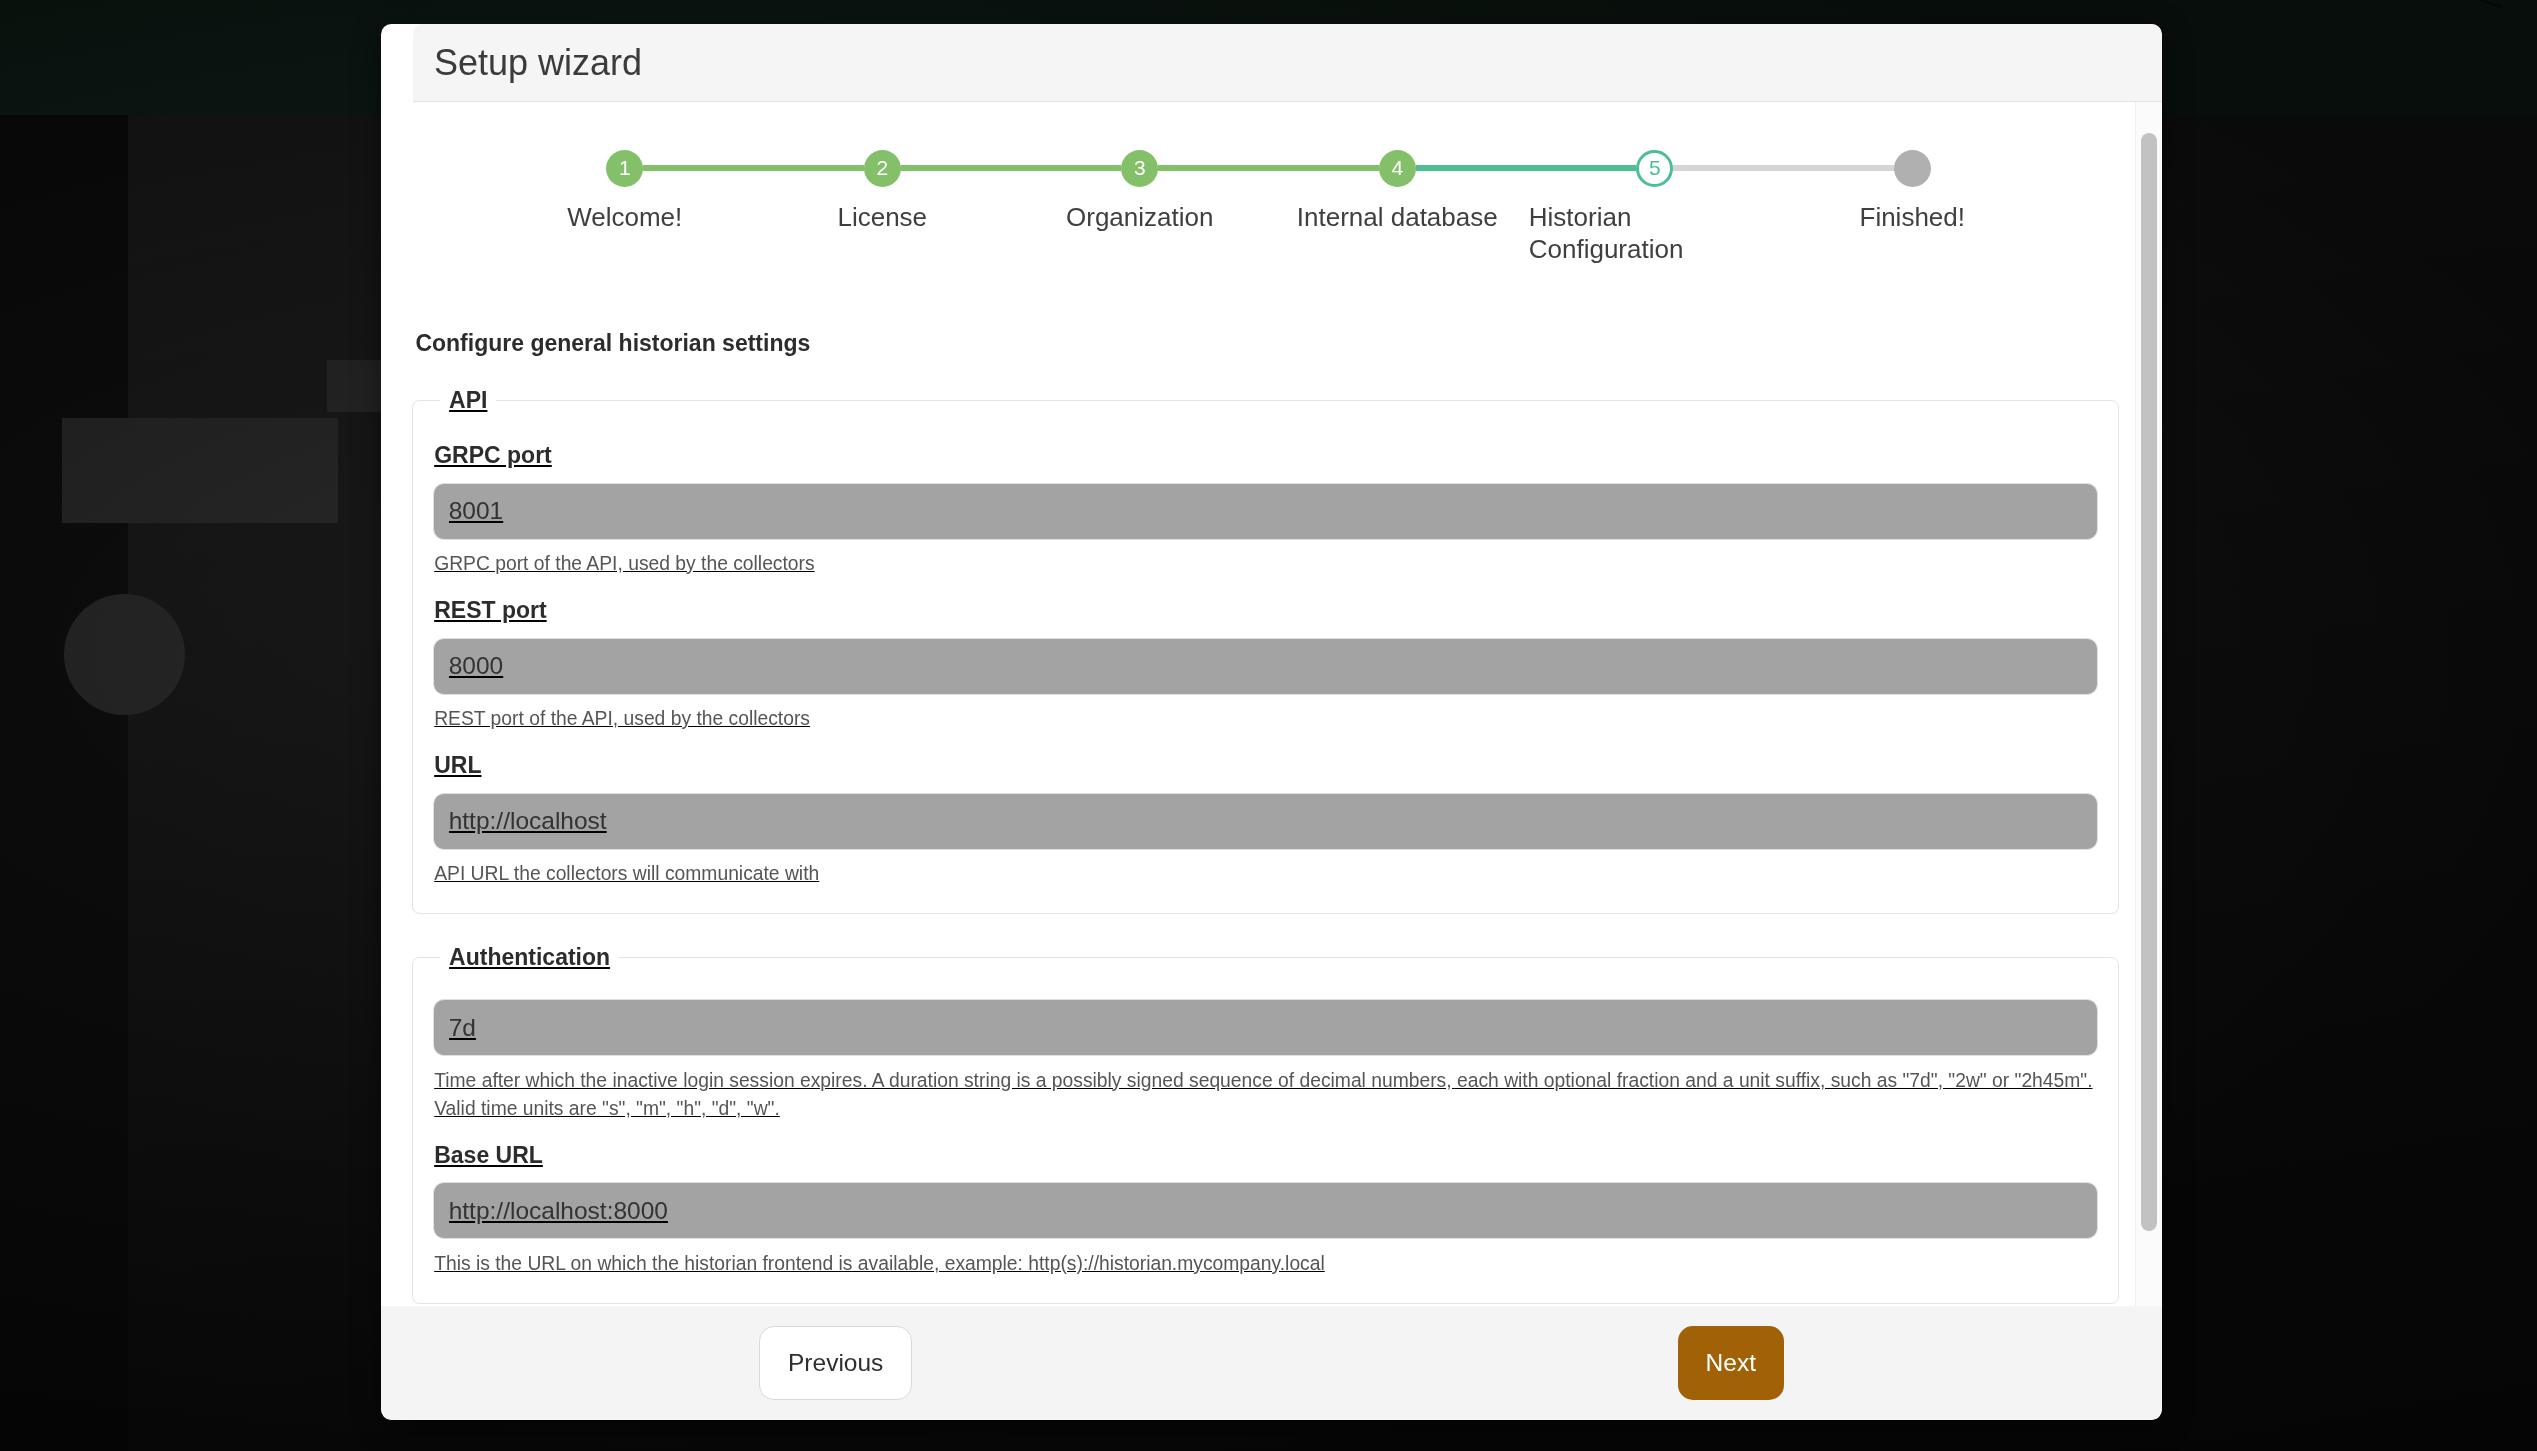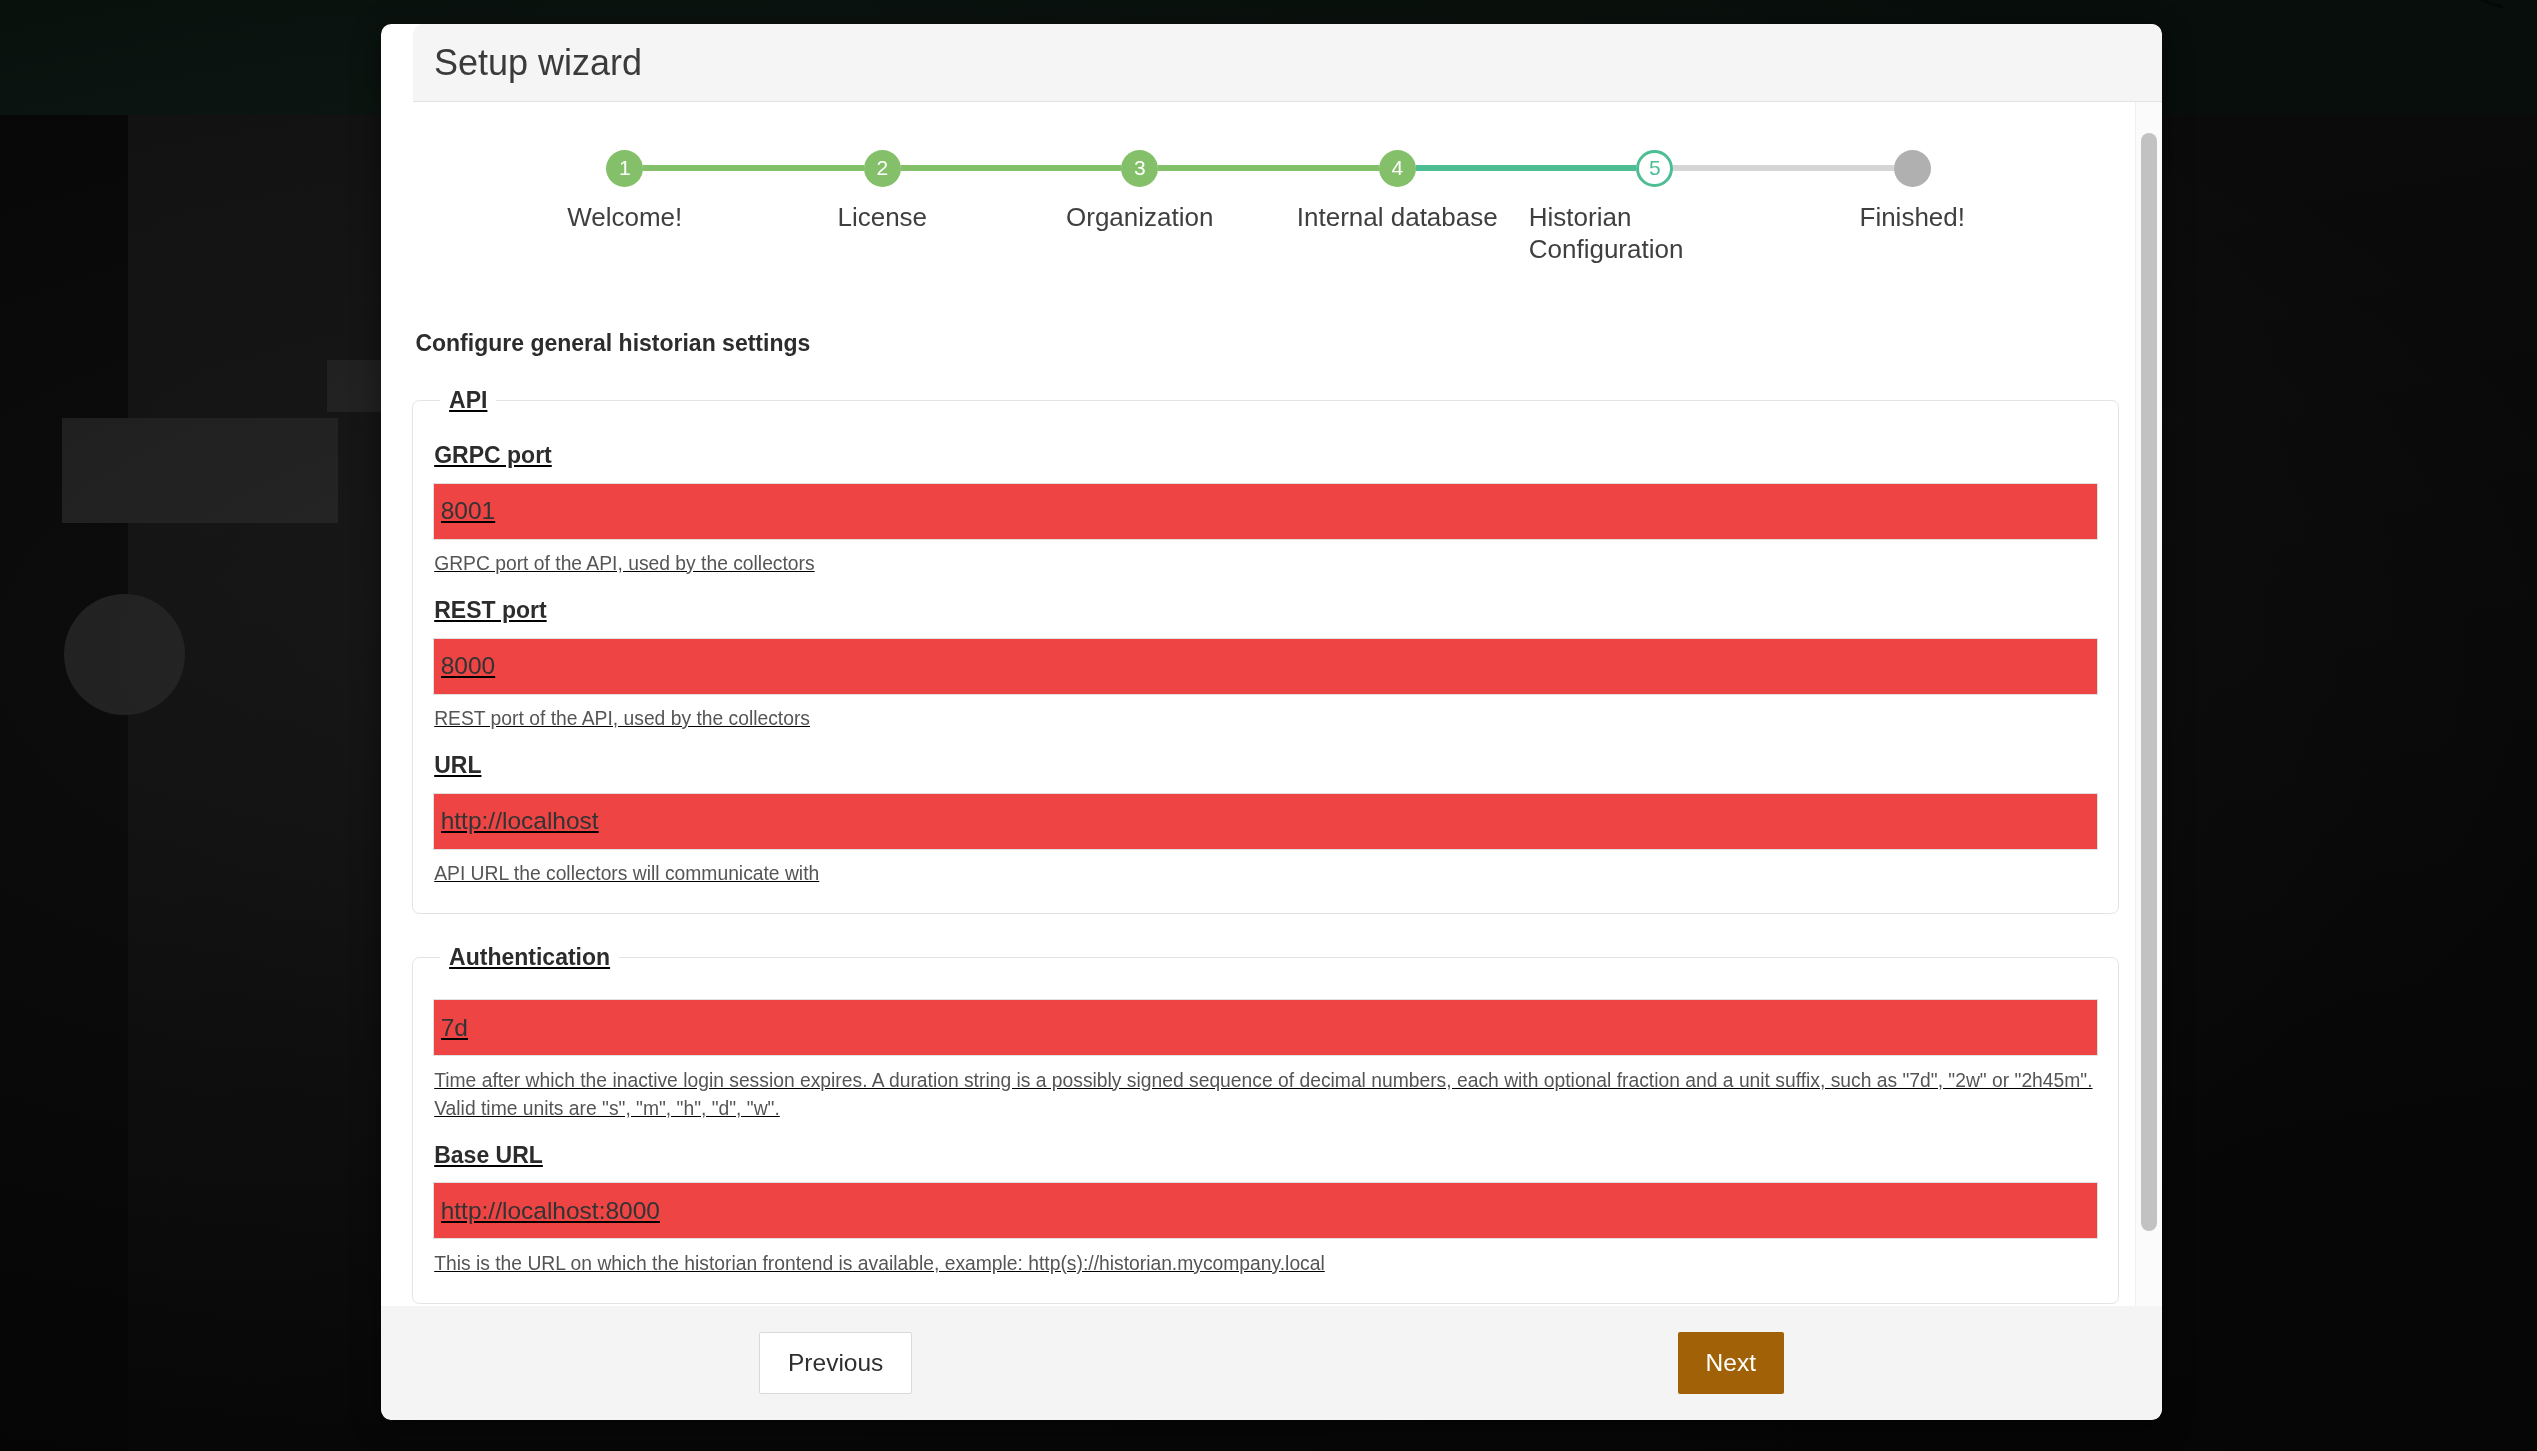--- a/index.html
+++ b/index.html
@@ -195,24 +195,24 @@
     font-weight: bold;
     color: #2c2c2c;
     display: block;
     margin-bottom: 13.4px;
     margin-left: 1.5px;
   }
   .field-input {
     display: block;
     width: 100%;
     height: 57px;
-    background: #ef4444;
+    background: #a3a3a3;
     border: 1.5px solid #e0e0e0;
-    border-radius: 0;
-    padding: 0 7px;
+    border-radius: 11px;
+    padding: 0 15px;
     font-family: "Liberation Sans", sans-serif;
     font-size: 24.5px;
     color: #333333;
     outline: none;
   }
   .field-help {
     margin-top: 10.4px;
     margin-left: 1.5px;
     font-size: 19.3px;
     color: #555555;
@@ -246,24 +246,24 @@
     background: #f4f4f4;
     display: flex;
     align-items: center;
     justify-content: space-between;
     padding: 0 378px;
     border-radius: 0 0 10.4px 10.4px;
   }
   .btn {
     font-family: "Liberation Sans", sans-serif;
     font-size: 24.5px;
-    border-radius: 2px;
+    border-radius: 15px;
     cursor: pointer;
     padding: 0 28px;
-    height: 62px;
+    height: 74px;
     border: none;
   }
   #btn-previous {
     background: #ffffff;
     border: 1.5px solid #d9d9d9;
     color: #2f2f2f;
   }
   #btn-next {
     background: #a16207;
     color: #ffffff;

